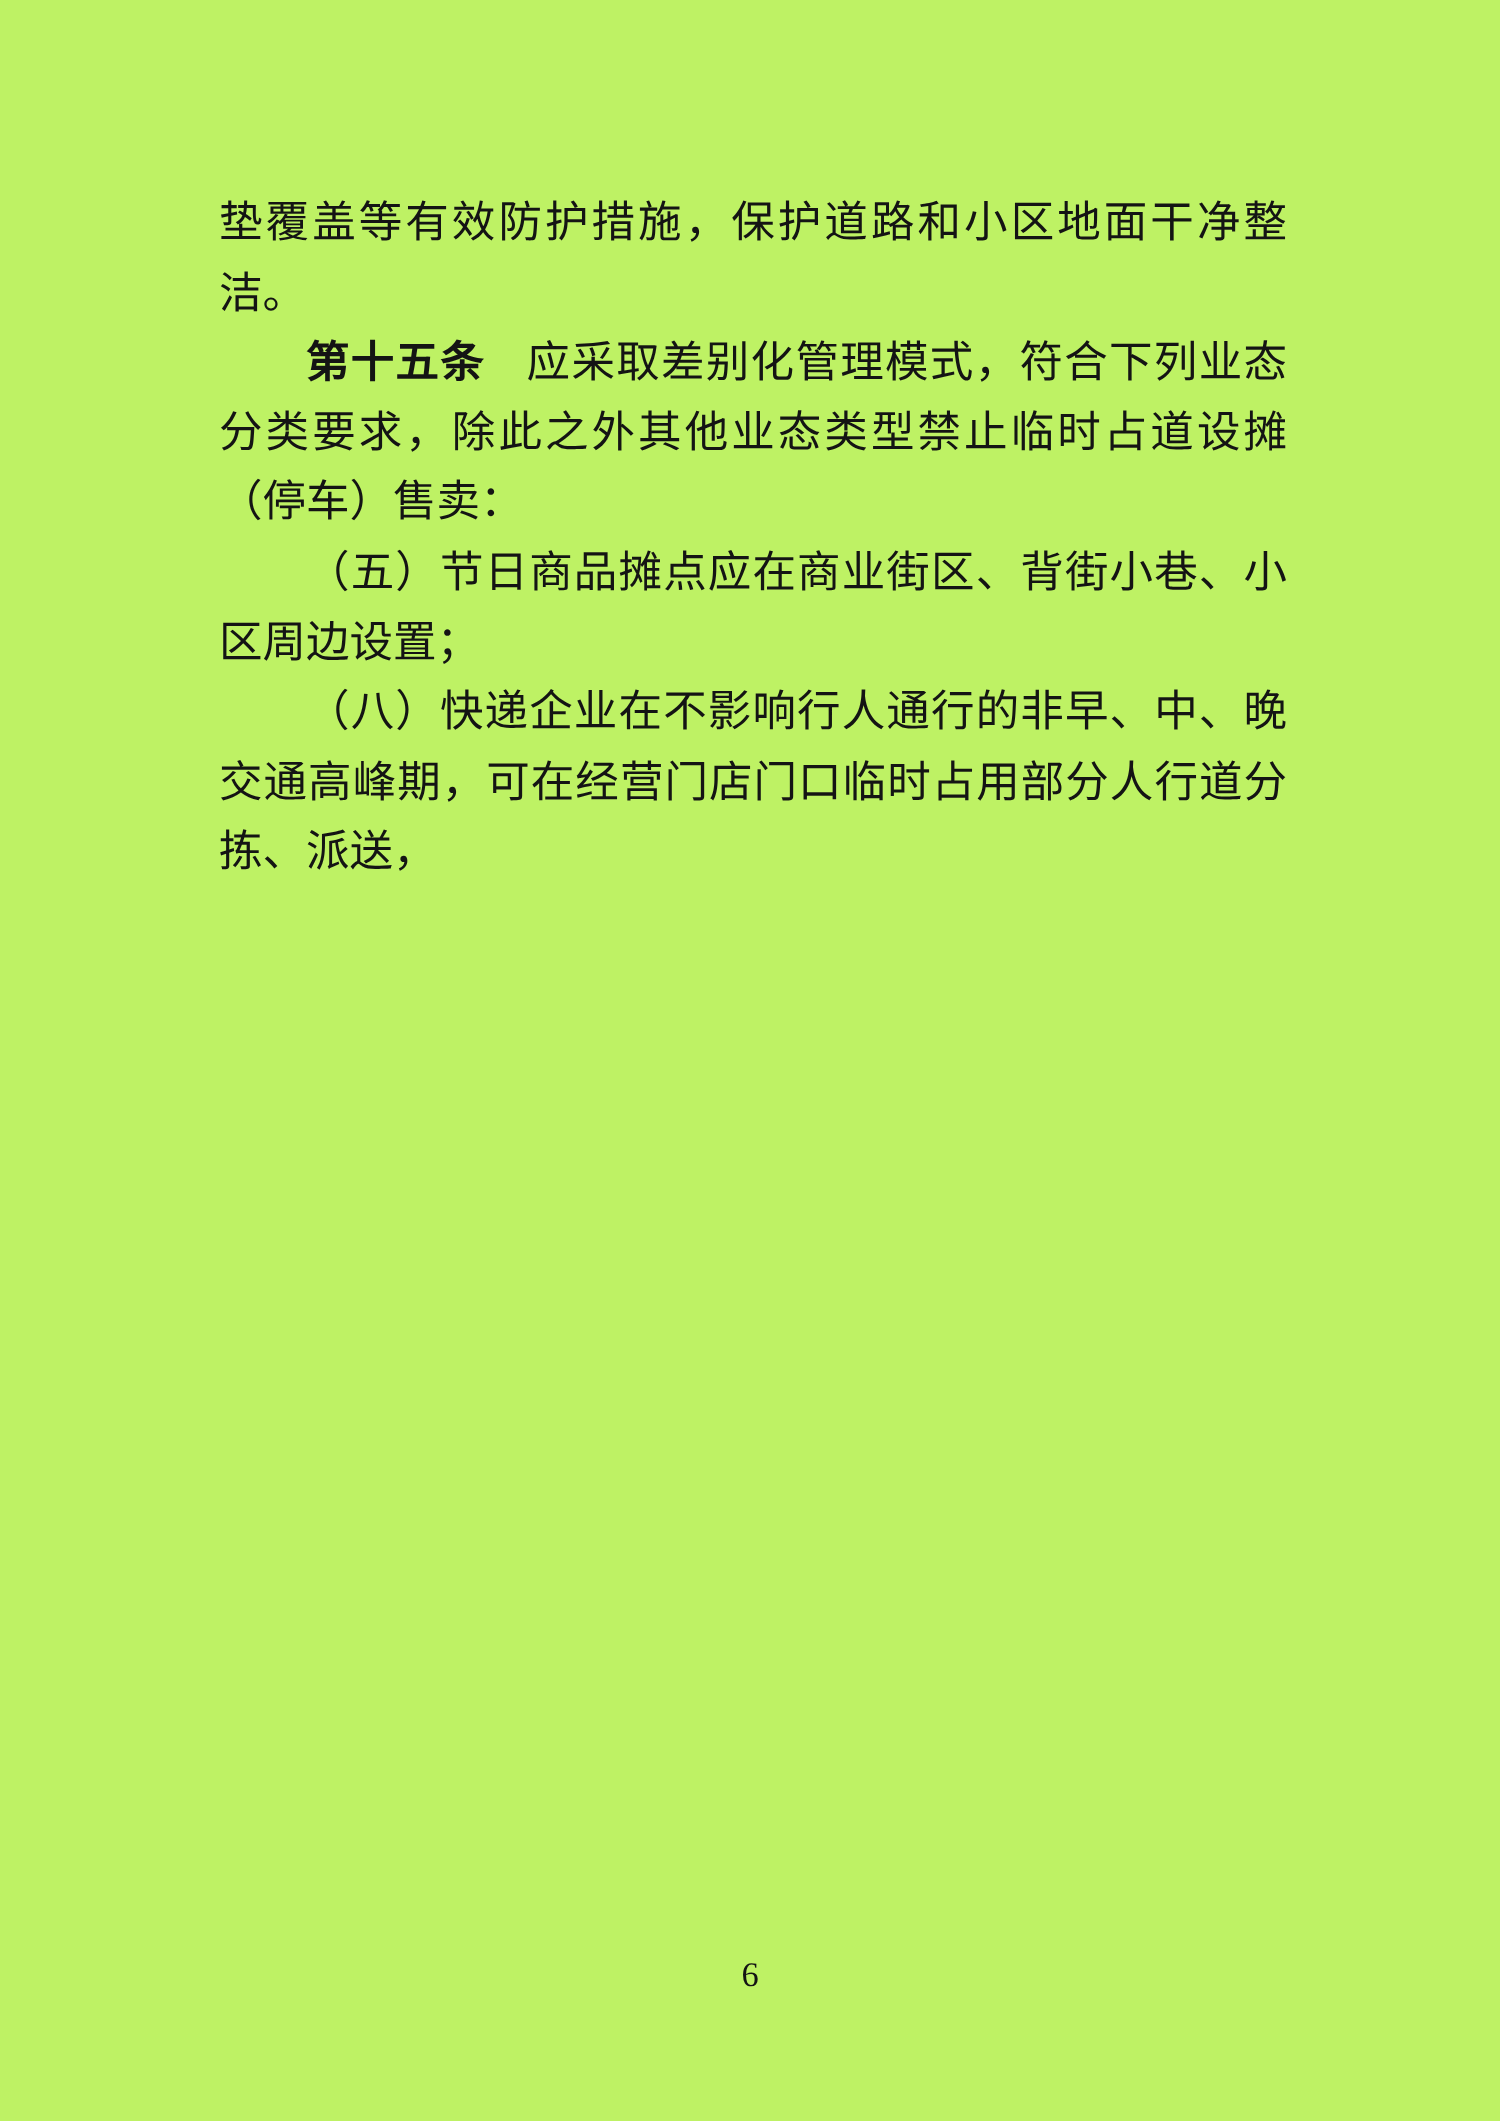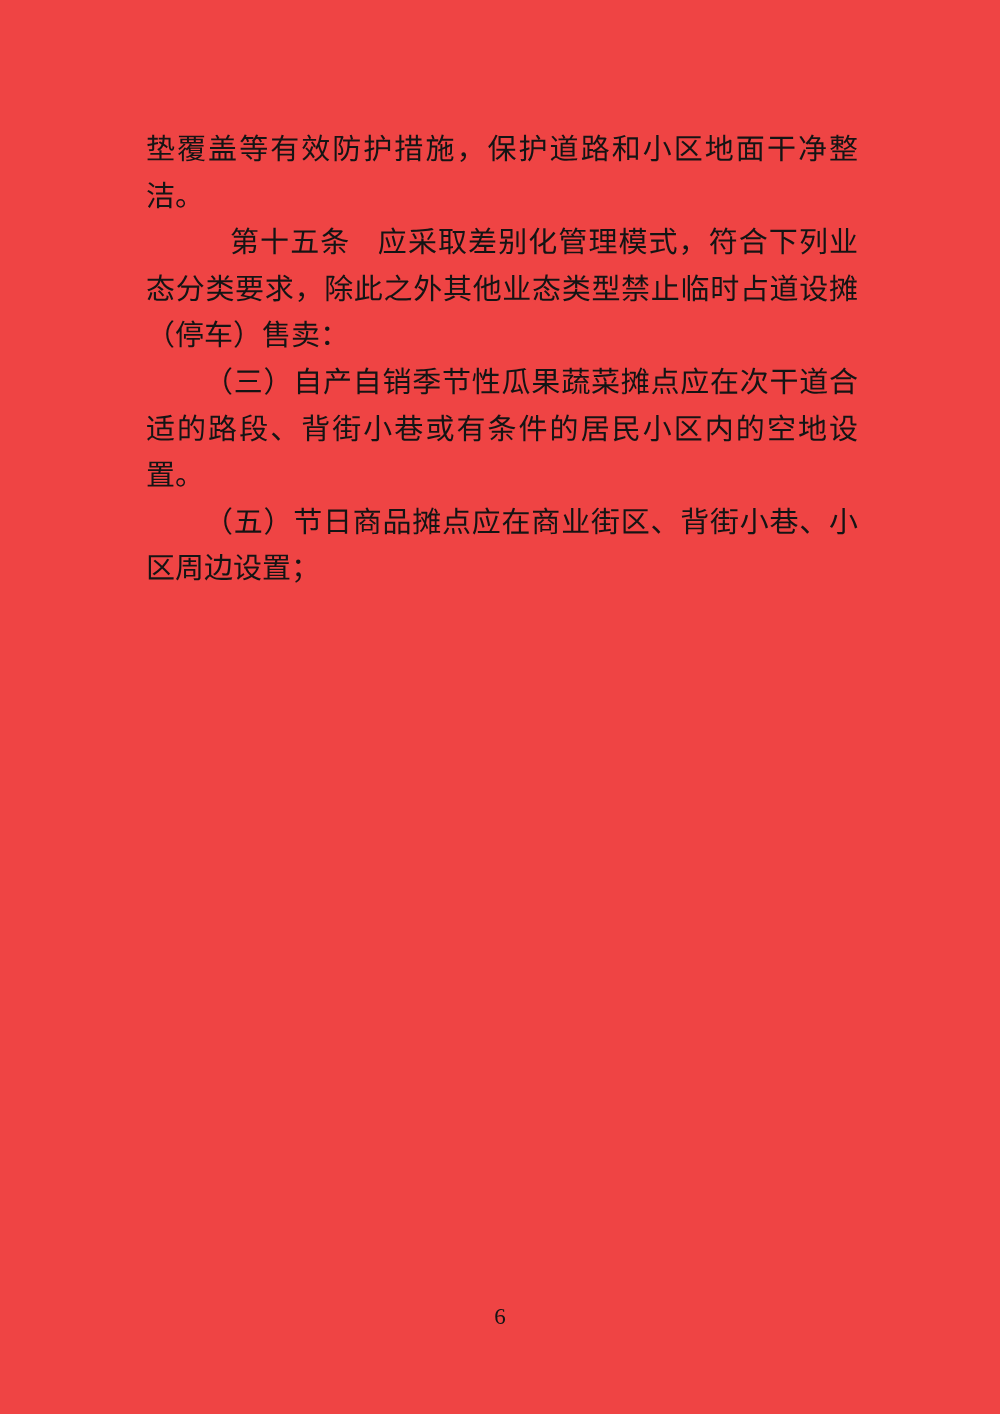--- a/index.html
+++ b/index.html
@@ -4,21 +4,21 @@
 <style>
   html, body {
     margin: 0;
     padding: 0;
     background: #ffffff;
   }
   .page {
     position: relative;
     width: 1000px;
     height: 1414px;
-    background: #ef4444;
+    background: #bef264;
     overflow: hidden;
     font-family: "Liberation Serif", "DejaVu Serif", serif;
   }
   .content {
     position: absolute;
     left: 146px;
     top: 126px;
     width: 712px;
     font-size: 29px;
     line-height: 46.6px;
@@ -28,39 +28,38 @@
   }
   .content p.para {
     margin: 0;
     padding: 0;
     text-indent: 2em;
   }
   .content p.para.no-indent {
     text-indent: 0;
   }
   .content .bold-lead {
-    font-weight: 400;
+    font-weight: 700;
     margin-right: 0.95em;
-    margin-left: 26px;
   }
   .page-number {
     position: absolute;
     top: 1302px;
     left: 0;
     width: 100%;
     text-align: center;
     font-size: 23px;
     line-height: 30px;
     color: #141414;
   }
 </style>
 </head>
 <body>
 
 <div class="page">
   <div class="content" id="doc-content">
       <p class="para no-indent">垫覆盖等有效防护措施，保护道路和小区地面干净整洁。</p>
       <p class="para"><span class="bold-lead">第十五条</span>应采取差别化管理模式，符合下列业态分类要求，除此之外其他业态类型禁止临时占道设摊（停车）售卖：</p>
-      <p class="para">（三）自产自销季节性瓜果蔬菜摊点应在次干道合适的路段、背街小巷或有条件的居民小区内的空地设置。</p>
       <p class="para">（五）节日商品摊点应在商业街区、背街小巷、小区周边设置；</p>
+      <p class="para">（八）快递企业在不影响行人通行的非早、中、晚交通高峰期，可在经营门店门口临时占用部分人行道分拣、派送，</p>
     </div>
   <div class="page-number">6</div>
 </div>
 
 </body></html>

